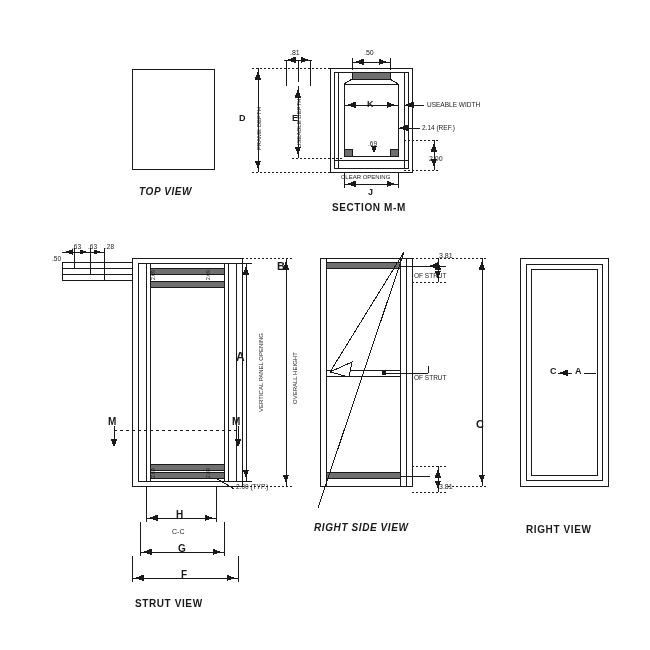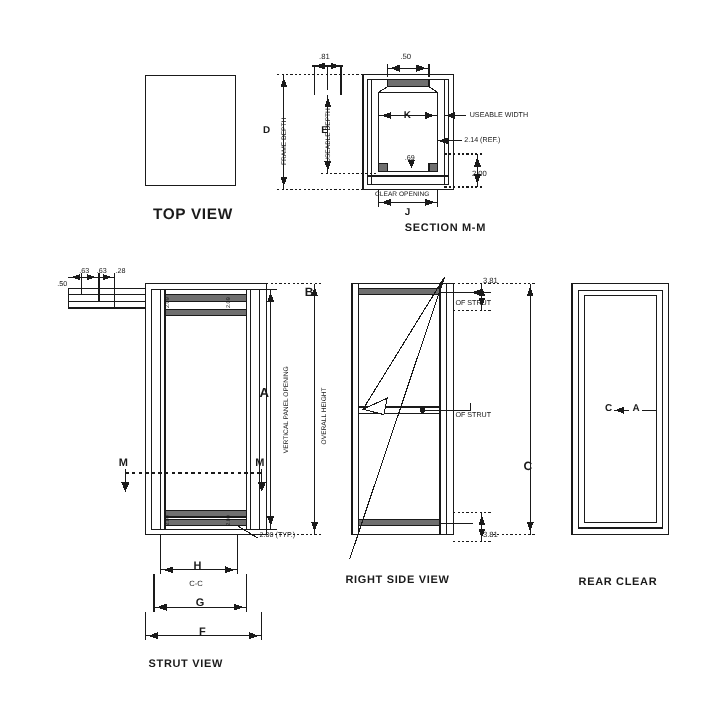--- a/index.html
+++ b/index.html
@@ -251,23 +251,23 @@
         <rect x="531" y="269" width="66" height="206"></rect>
 
         <line x1="558" y1="373" x2="572" y2="373"></line>
         <path d="M560 373 L567 370.5 L567 375.5 Z" fill="#1a1a1a"></path>
         <line x1="584" y1="373" x2="596" y2="373"></line>
       </g>
 
     </g>
   </svg>
 
-  <div class="ttl" style="left:139px; top:186px; font-size:14px;">TOP VIEW</div>
-
-  <div class="ttl" style="left:332px; top:202px; font-size:10px;margin-left:36px;">SECTION  M-M</div>
+  <div class="ttl" style="left:139px; top:186px; font-size:10px;font-style:italic;">TOP VIEW</div>
+
+  <div class="ttl" style="left:332px; top:202px; font-size:10px;">SECTION  M-M</div>
 
   <div class="dim" style="left:290px; top:49px; font-size:7px;">.81</div>
   <div class="dim" style="left:364px; top:49px; font-size:7px;">.50</div>
 
   <div class="big" style="left:239px; top:113px; font-size:9px;">D</div>
   <div class="big" style="left:292px; top:113px; font-size:9px;">E</div>
   <div class="big" style="left:367px; top:99px; font-size:9px;">K</div>
   <div class="big" style="left:368px; top:187px; font-size:9px;">J</div>
 
   <div class="vlabel" style="left:256px; top:150px; font-size:6px; transform:rotate(-90deg);">FRAME  DEPTH</div>
@@ -299,24 +299,24 @@
   <div class="big" style="left:232px; top:416px; font-size:10px;">M</div>
 
   <div class="dim" style="left:236px; top:483px; font-size:6.5px;">2.00  (TYP.)</div>
   <div class="dim" style="left:172px; top:528px; font-size:7px;">C-C</div>
 
   <div class="vlabel" style="left:150px; top:280px; font-size:5px; transform:rotate(-90deg);">2.09</div>
   <div class="vlabel" style="left:205px; top:280px; font-size:5px; transform:rotate(-90deg);">2.09</div>
   <div class="vlabel" style="left:150px; top:478px; font-size:5px; transform:rotate(-90deg);">2.09</div>
   <div class="vlabel" style="left:205px; top:478px; font-size:5px; transform:rotate(-90deg);">2.09</div>
 
-  <div class="ttl" style="left:314px; top:522px; font-size:10px;">RIGHT SIDE VIEW</div>
+  <div class="ttl" style="left:314px; top:522px; font-size:10px;font-style:italic;">RIGHT SIDE VIEW</div>
   <div class="dim" style="left:439px; top:252px; font-size:7px;">3.81</div>
   <div class="dim" style="left:414px; top:272px; font-size:6.5px;">OF  STRUT</div>
   <div class="dim" style="left:414px; top:374px; font-size:6.5px;">OF  STRUT</div>
   <div class="dim" style="left:439px; top:483px; font-size:7px;">3.81</div>
   <div class="big" style="left:476px; top:418px; font-size:11px;">C</div>
 
-  <div class="ttl" style="left:526px; top:524px; font-size:10px;">REAR CLEAR</div>
+  <div class="ttl" style="left:526px; top:524px; font-size:10px;">RIGHT VIEW</div>
   <div class="big" style="left:550px; top:366px; font-size:9px;">C</div>
   <div class="big" style="left:575px; top:366px; font-size:9px;">A</div>
 
 </div>
 
 </body></html>

